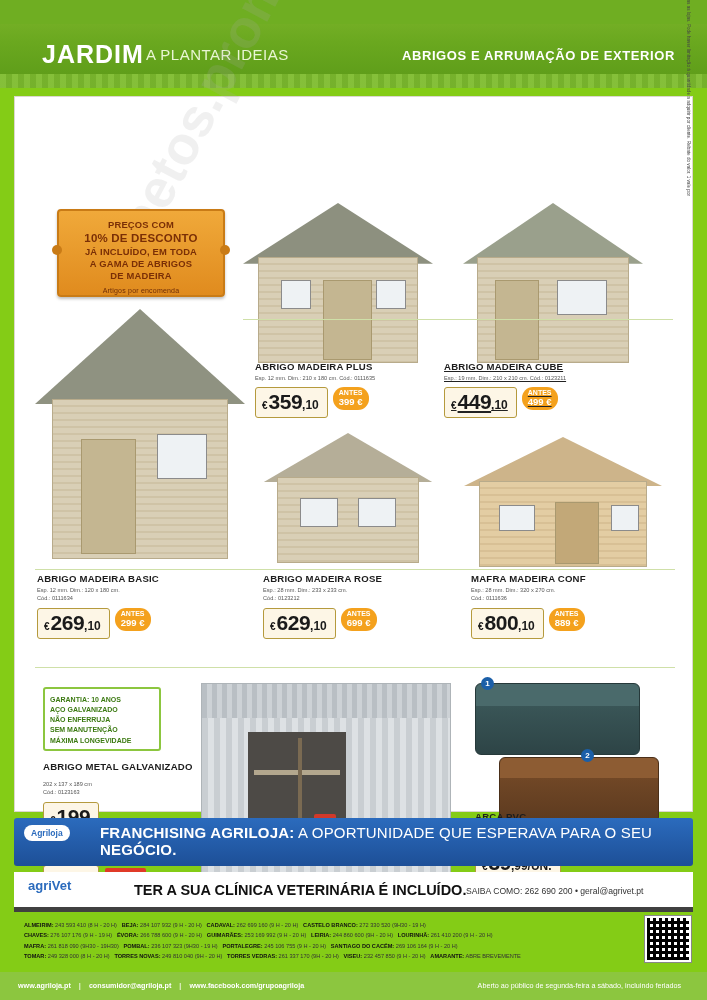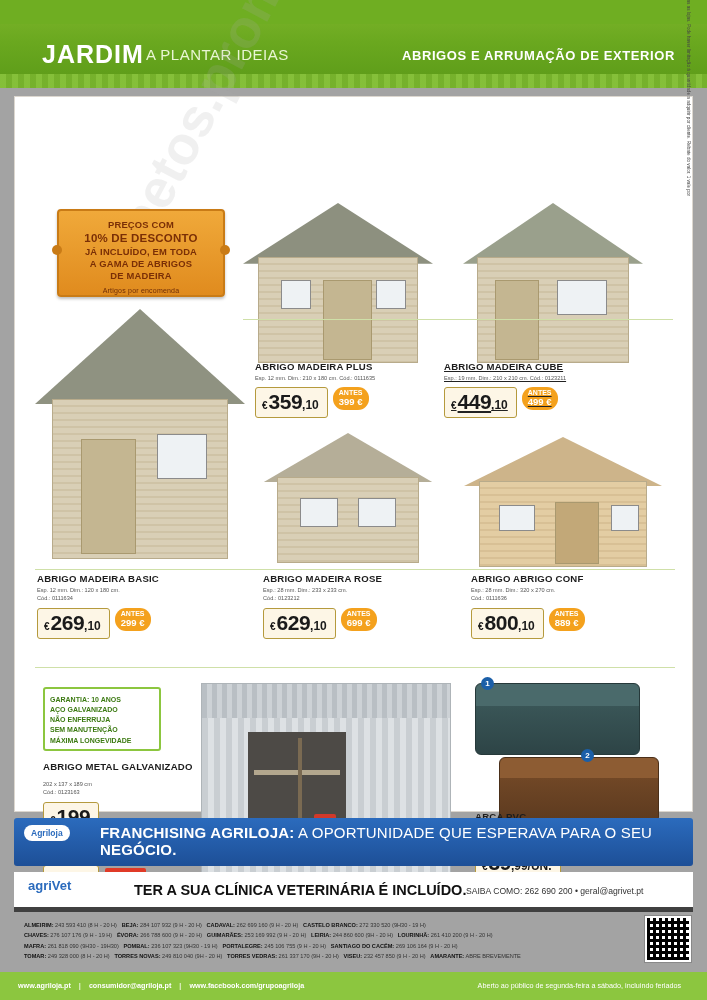--- a/index.html
+++ b/index.html
@@ -8,21 +8,21 @@
     width: 707px; height: 1000px;
     background: #ffffff;
     font-family: "Liberation Sans", sans-serif;
     color: #222;
     position: relative;
     overflow: hidden;
   }
   .page {
     position: relative;
     width: 707px; height: 1000px;
-    background: #a3a3a3;
+    background: #84cc16;
   }
   
   .header {
     position: absolute; left:0; top:0; width:707px; height:88px;
     background: linear-gradient(180deg,#7fb62c 0%, #6aa81f 48%, #5b9a18 100%);
   }
   .header-top-strip{
     position:absolute; left:0; top:0; width:707px; height:24px;
     background:#6fae22;
   }
@@ -312,21 +312,21 @@
     </div>
 
     <div class="shed" style="left:448px; top:340px; width:200px; height:130px;">
       <div class="roof" style="background:#cdb48a;"></div>
       <div class="body" style="background:repeating-linear-gradient(180deg,#e3cda3 0 5px,#d8c095 5px 7px);"></div>
       <div class="win" style="left:18%; top:52%; width:18%; height:20%;"></div>
       <div class="door" style="left:46%;top:50%;width:22%;height:48%;background:#c2a878;"></div>
       <div class="win" style="left:74%; top:52%; width:14%; height:20%;"></div>
     </div>
     <div class="prod" style="left:456px; top:476px; width:200px;">
-      <div class="title">ABRIGO ABRIGO CONF</div>
+      <div class="title">MAFRA MADEIRA CONF</div>
       <div class="spec" style="white-space:pre-line;">Esp.: 28 mm. Dim.: 320 x 270 cm.
 Cód.: 0111636</div>
       <div class="price-row">
         <div class="price-tag">
           <span class="eur">€</span>
           <span class="int">800</span>
           <span class="dec">,10</span>
         </div>
         <div class="antes">
           <div class="a1">ANTES</div>

